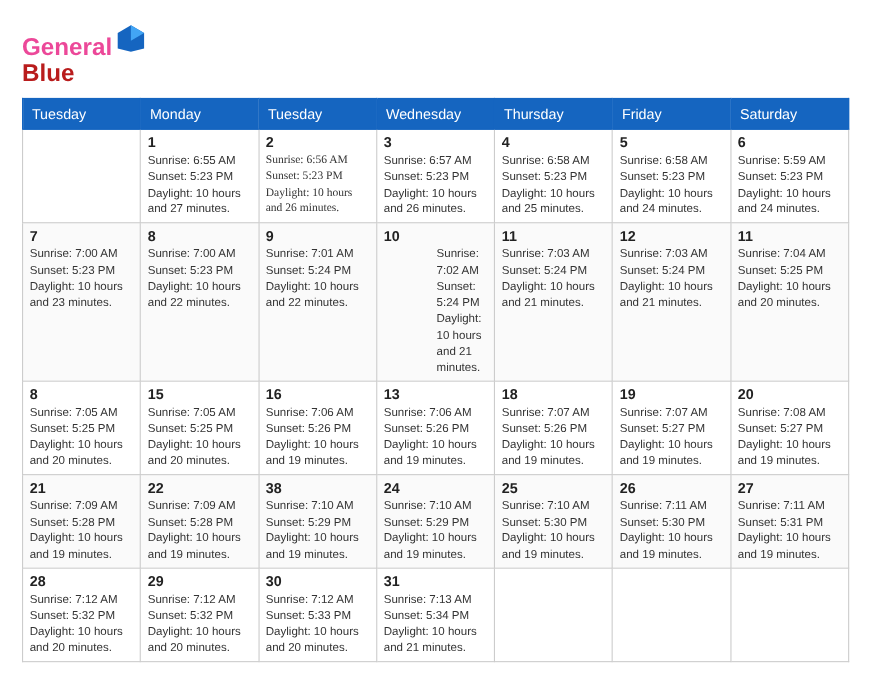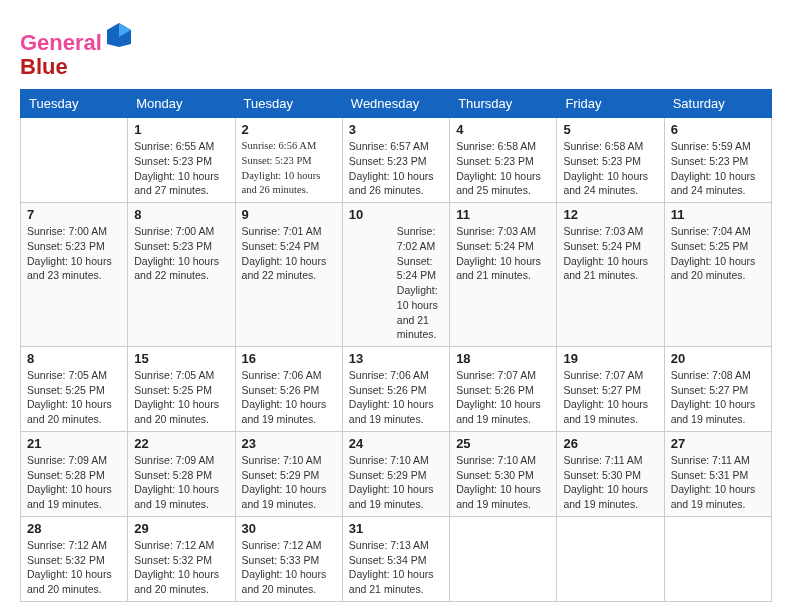--- a/index.html
+++ b/index.html
@@ -276,21 +276,21 @@
 and 19 minutes.</div>
         </td>
         <td>
           <span class="day-number">22</span>
           <div class="day-info" style="white-space: pre-line;">Sunrise: 7:09 AM
 Sunset: 5:28 PM
 Daylight: 10 hours
 and 19 minutes.</div>
         </td>
         <td>
-          <span class="day-number">23</span>
+          <span class="day-number">38</span>
           <div class="day-info" style="white-space: pre-line;">Sunrise: 7:10 AM
 Sunset: 5:29 PM
 Daylight: 10 hours
 and 19 minutes.</div>
         </td>
         <td>
           <span class="day-number">24</span>
           <div class="day-info" style="white-space: pre-line;">Sunrise: 7:10 AM
 Sunset: 5:29 PM
 Daylight: 10 hours

